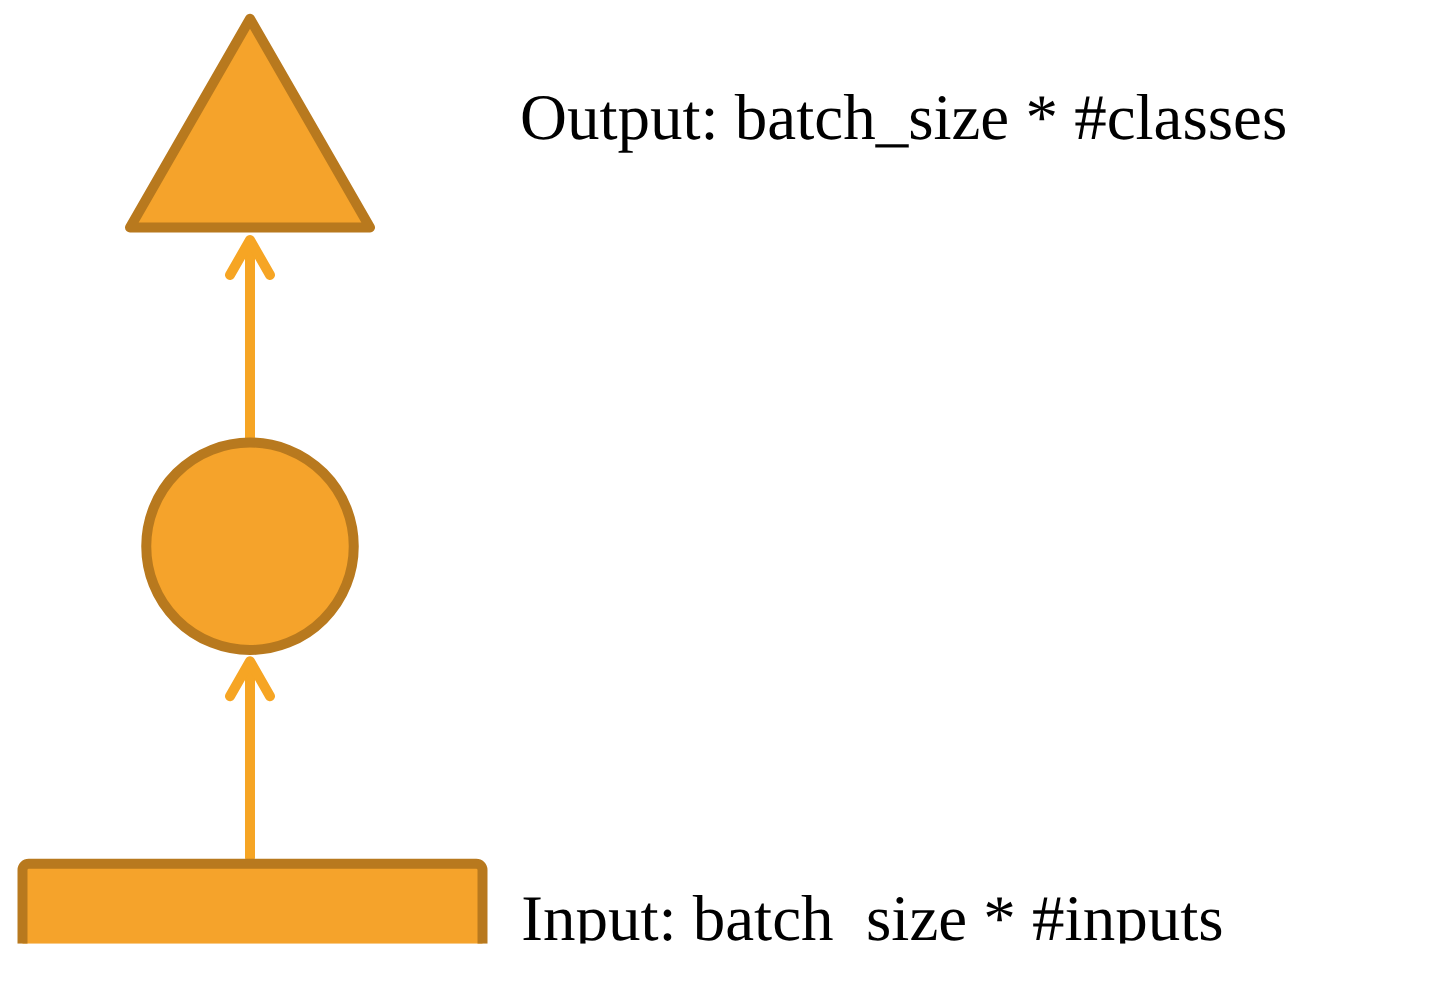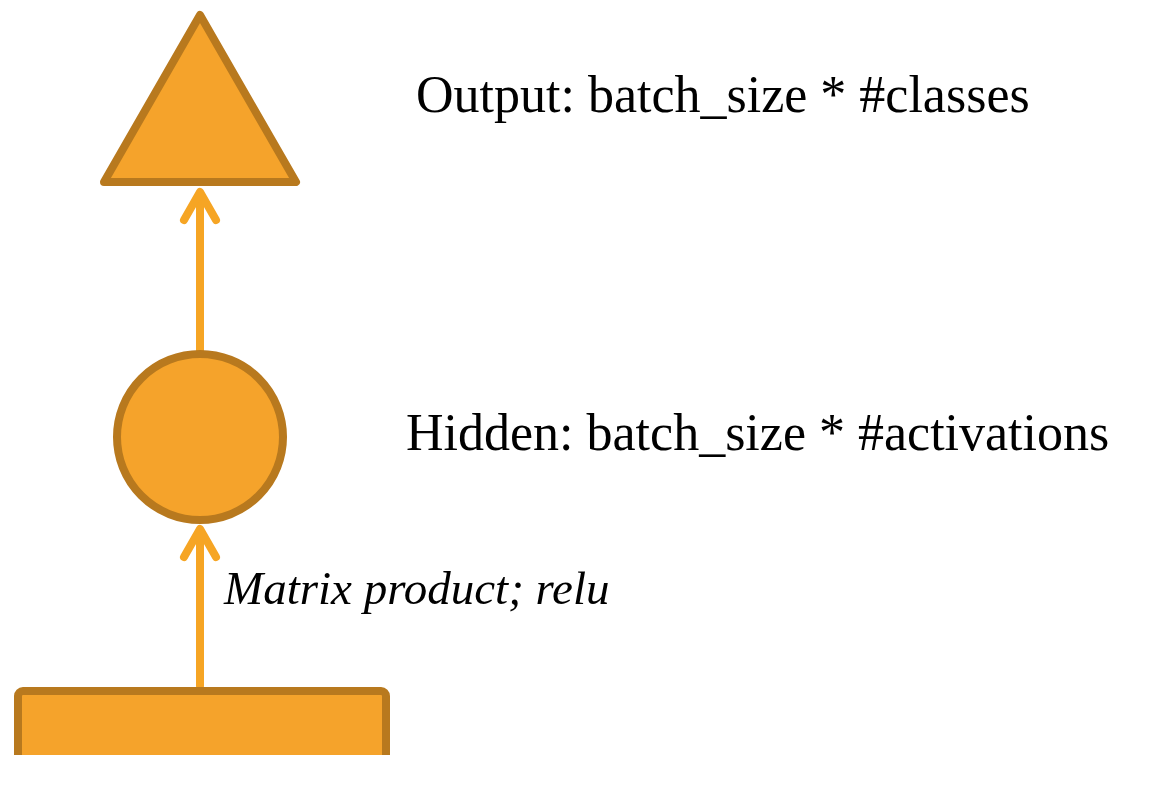--- a/index.html
+++ b/index.html
@@ -73,17 +73,16 @@
     <polygon class="shape" points="200,15 296,182 104,182" stroke-linejoin="round"></polygon>
 
     <circle class="shape" cx="200" cy="437" r="83"></circle>
 
     <rect class="shape" x="18" y="691" width="368" height="93" rx="5"></rect>
   </svg>
 
   <div class="label node-label label-output">Output: batch_size * #classes</div>
 
 
-  <div class="label node-label label-hidden">Hidden: batch_size * #activations</div>
 
-  <div class="label edge-label label-relu">Matrix product; relu</div>
 
+  <div class="label node-label label-input">Input: batch_size * #inputs</div>
 </div>
 
 </body></html>

